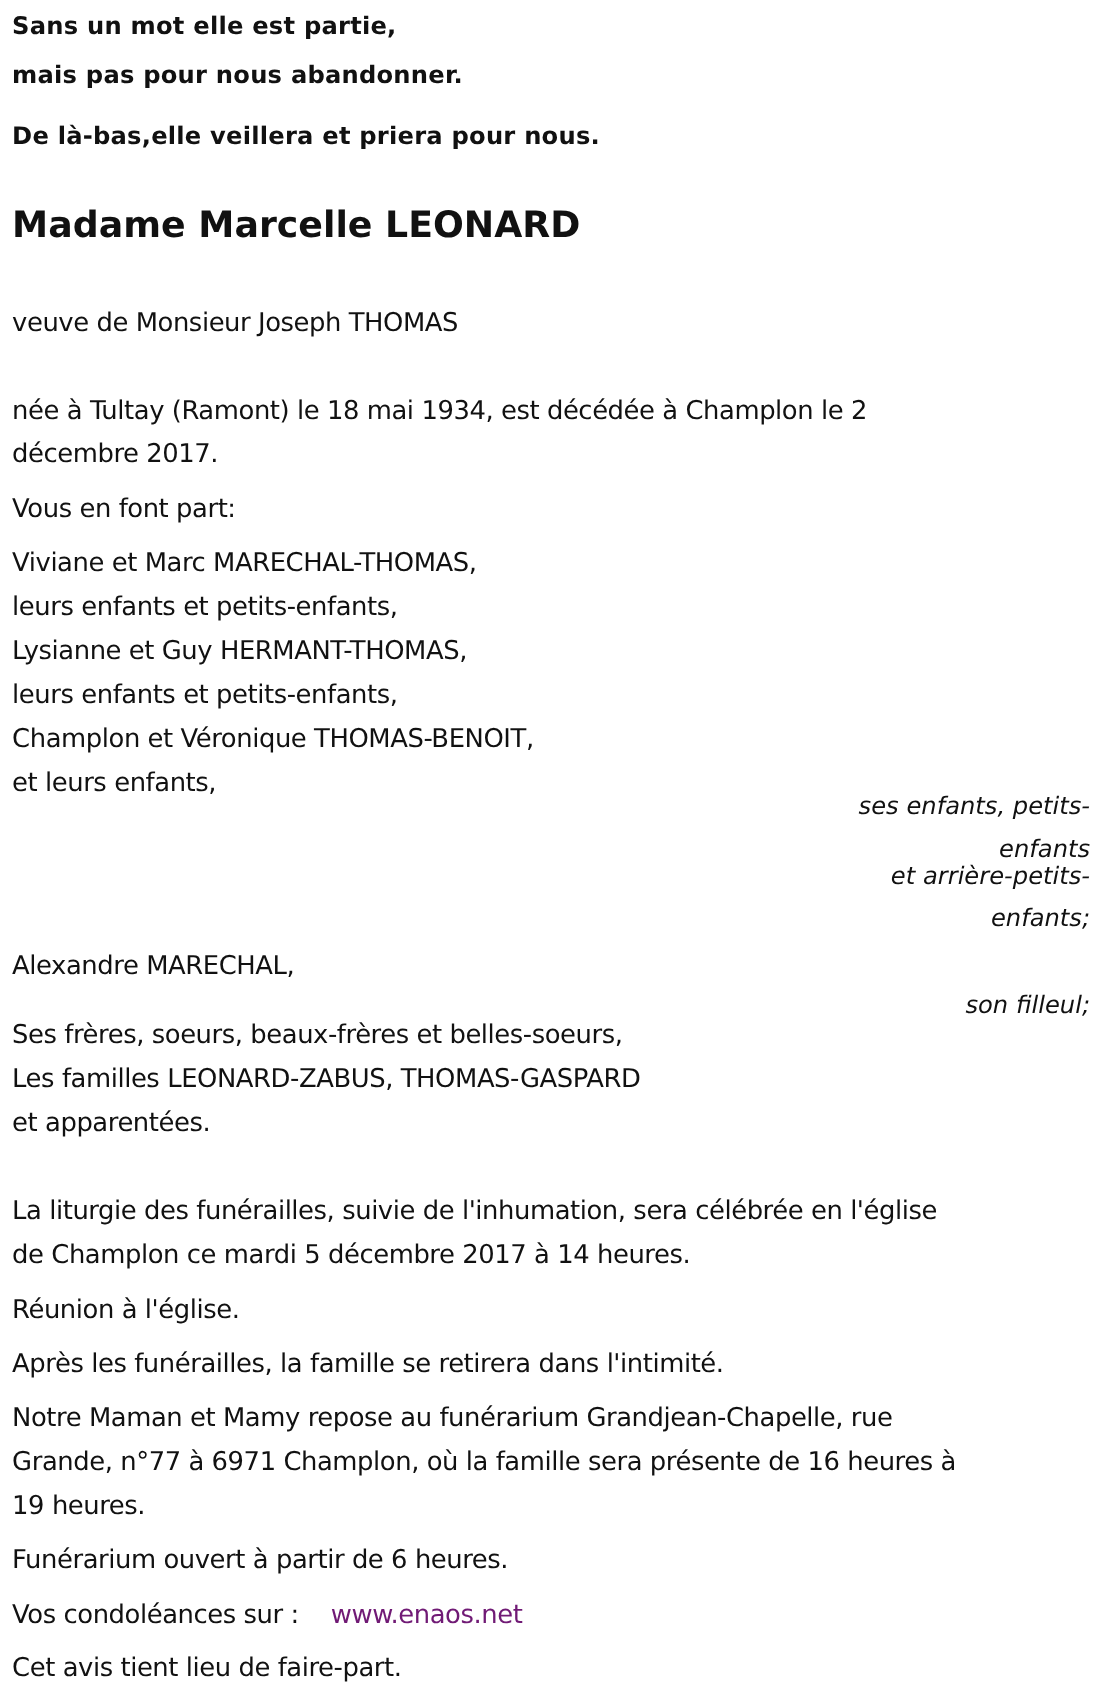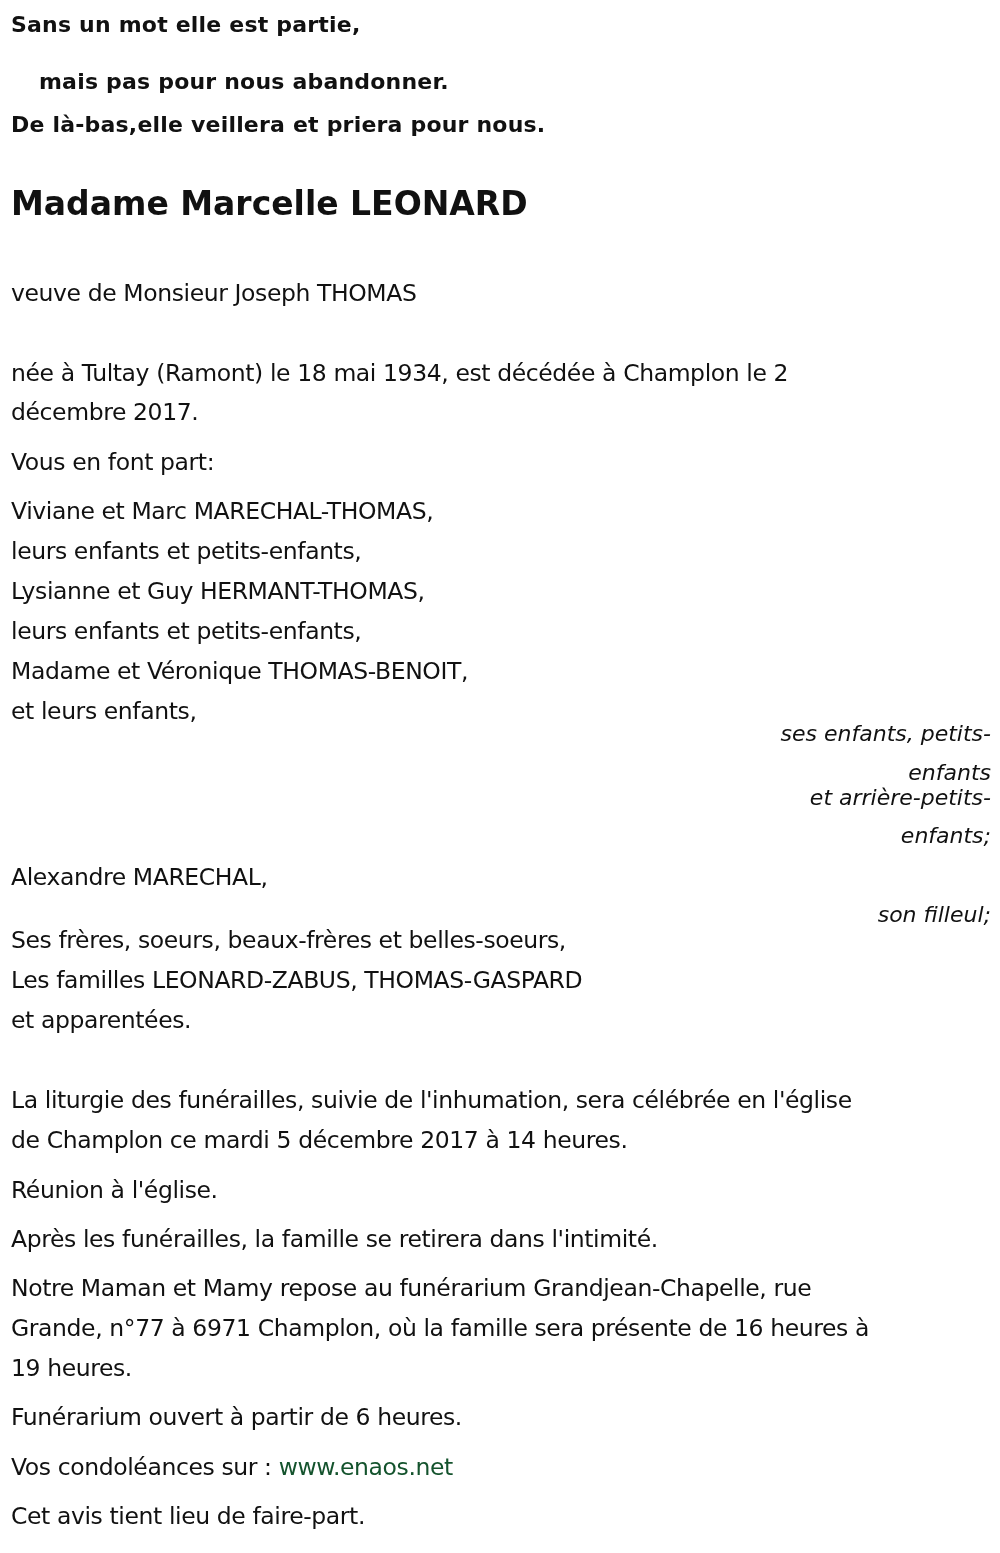--- a/index.html
+++ b/index.html
@@ -30,43 +30,43 @@
   }
   .right-note {
     position: absolute;
     right: 9px;
     text-align: right;
     font-style: italic;
     font-size: 22px;
     line-height: 28px;
     white-space: nowrap;
   }
-  .link { color: #14532d; text-decoration: none; }
+  .link { color: #701a75; text-decoration: none; margin-left: 22px; }
 </style>
 </head>
 <body>
 
 <div class="abs poem" style="top:12px;">Sans un mot elle est partie,</div>
-<div class="abs poem" style="top:69px;margin-left:28px;">mais pas pour nous abandonner.</div>
+<div class="abs poem" style="top:56px;">mais pas pour nous abandonner.</div>
 <div class="abs poem" style="top:112px;">De là-bas,elle veillera et priera pour nous.</div>
 
 <div class="abs title" style="top:184px;">Madame Marcelle LEONARD</div>
 
 <div class="abs body" style="top:273px;">veuve de Monsieur Joseph THOMAS</div>
 
 <div class="abs body" style="top:353px;text-align:right;">née à Tultay (Ramont) le 18 mai 1934, est décédée à Champlon le 2</div>
 <div class="abs body" style="top:392px;">décembre 2017.</div>
 
 <div class="abs body" style="top:442px;">Vous en font part:</div>
 
 <div class="abs body" style="top:491px;">Viviane et Marc MARECHAL-THOMAS,</div>
 <div class="abs body" style="top:531px;">leurs enfants et petits-enfants,</div>
 <div class="abs body" style="top:571px;">Lysianne et Guy HERMANT-THOMAS,</div>
 <div class="abs body" style="top:611px;">leurs enfants et petits-enfants,</div>
-<div class="abs body" style="top:651px;">Madame et Véronique THOMAS-BENOIT,</div>
+<div class="abs body" style="top:651px;">Champlon et Véronique THOMAS-BENOIT,</div>
 <div class="abs body" style="top:691px;">et leurs enfants,</div>
 
 <div class="right-note" style="top:720px;">ses enfants, petits-</div>
 <div class="right-note" style="top:759px;">enfants</div>
 <div class="right-note" style="top:784px;">et arrière-petits-</div>
 <div class="right-note" style="top:822px;">enfants;</div>
 
 <div class="abs body" style="top:857px;">Alexandre MARECHAL,</div>
 <div class="right-note" style="top:886px;margin-top:15px;">son filleul;</div>
 

